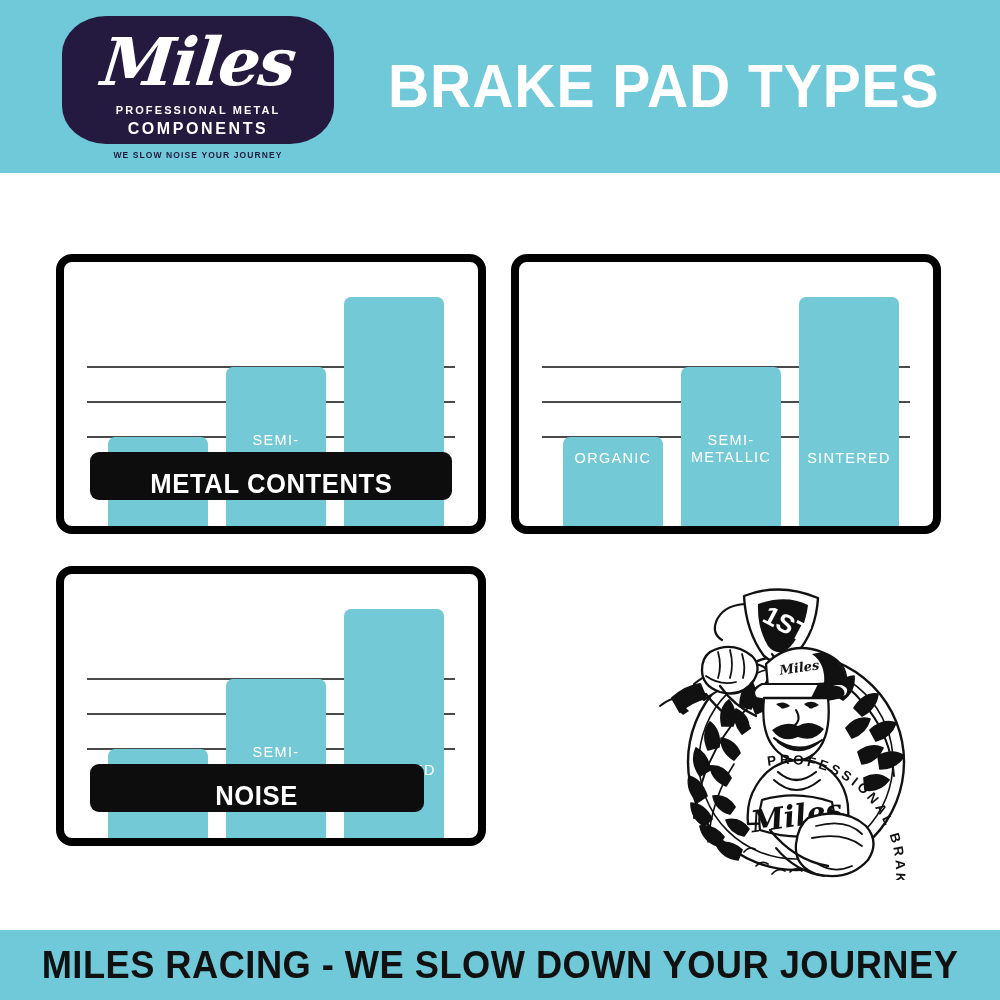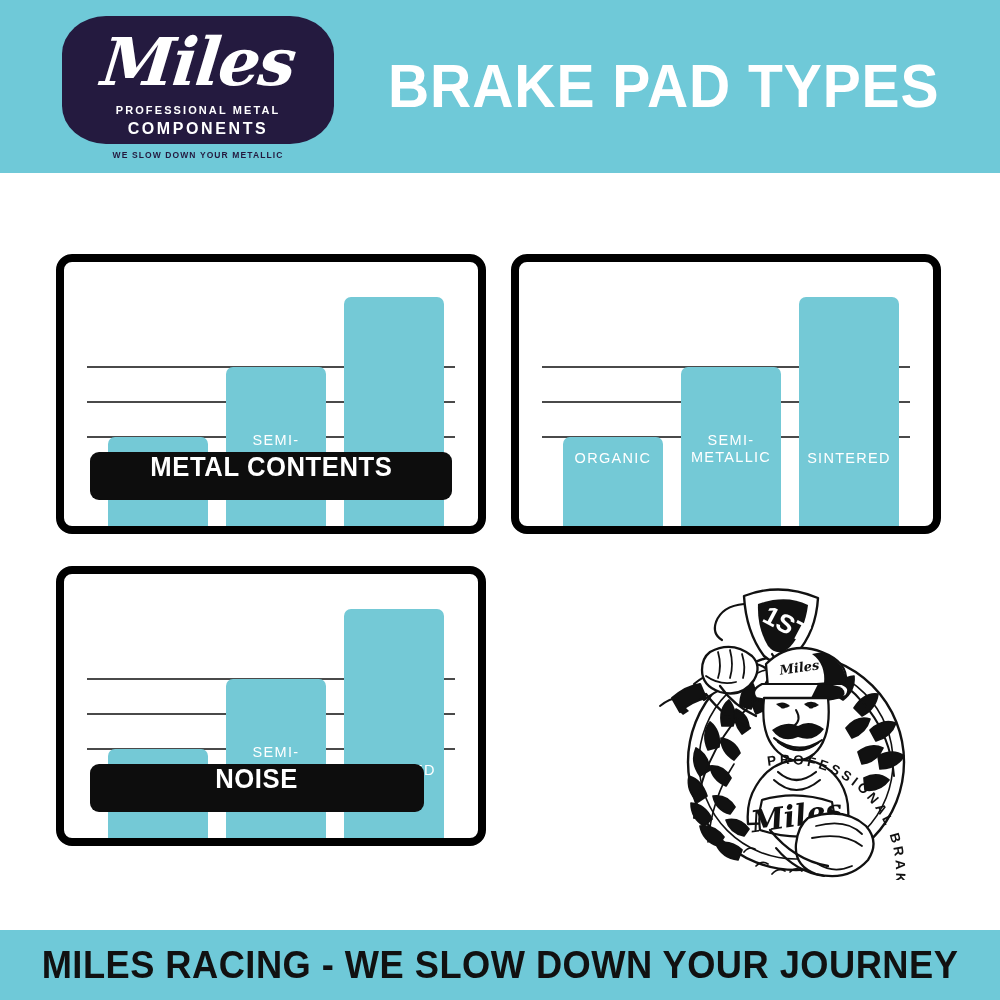--- a/index.html
+++ b/index.html
@@ -92,21 +92,21 @@
   .bar-label {
     position: absolute; left: 0; width: 100%;
     text-align: center; color: #ffffff;
     font-family: "Liberation Sans", sans-serif;
     font-size: 14.5px; font-weight: normal; letter-spacing: 1.3px;
     line-height: 17px;
   }
 
   .card-title-bar {
     position: absolute; background: #0d0d0d; border-radius: 9px;
-    display: flex; align-items: flex-start; justify-content: center;
+    display: flex; align-items: flex-end; justify-content: center;
   }
   .card-title-text {
     color: #ffffff; font-family: "Liberation Sans", sans-serif;
     font-weight: bold; font-size: 27px; letter-spacing: 0.6px;
     transform: scaleX(0.95); white-space: nowrap;
   }
 
   
   .mascot { position: absolute; left: 648px; top: 580px; width: 280px; height: 300px; }
 </style>
@@ -116,21 +116,21 @@
 <div id="root">
 
   <div class="header-band"></div>
 
   <div class="logo-wrap">
     <div class="logo-plate">
       <div class="logo-script">Miles</div>
       <div class="logo-sub1">PROFESSIONAL METAL</div>
       <div class="logo-sub2">COMPONENTS</div>
     </div>
-    <div class="logo-tagline">WE SLOW DOWN YOUR METALLIC</div>
+    <div class="logo-tagline">WE SLOW NOISE YOUR JOURNEY</div>
   </div>
 
   <div class="header-title">BRAKE PAD TYPES</div>
 
   <div id="cards-layer">
       <div class="card" style="left: 56px; top: 254px; width: 430px; height: 280px;">
         <div class="card-inner">
           <div class="gridlines">
             <div class="gridline" style="top: 174px; left: 23px; width: 368px;"></div>
             <div class="gridline" style="top: 139px; left: 23px; width: 368px;"></div>

